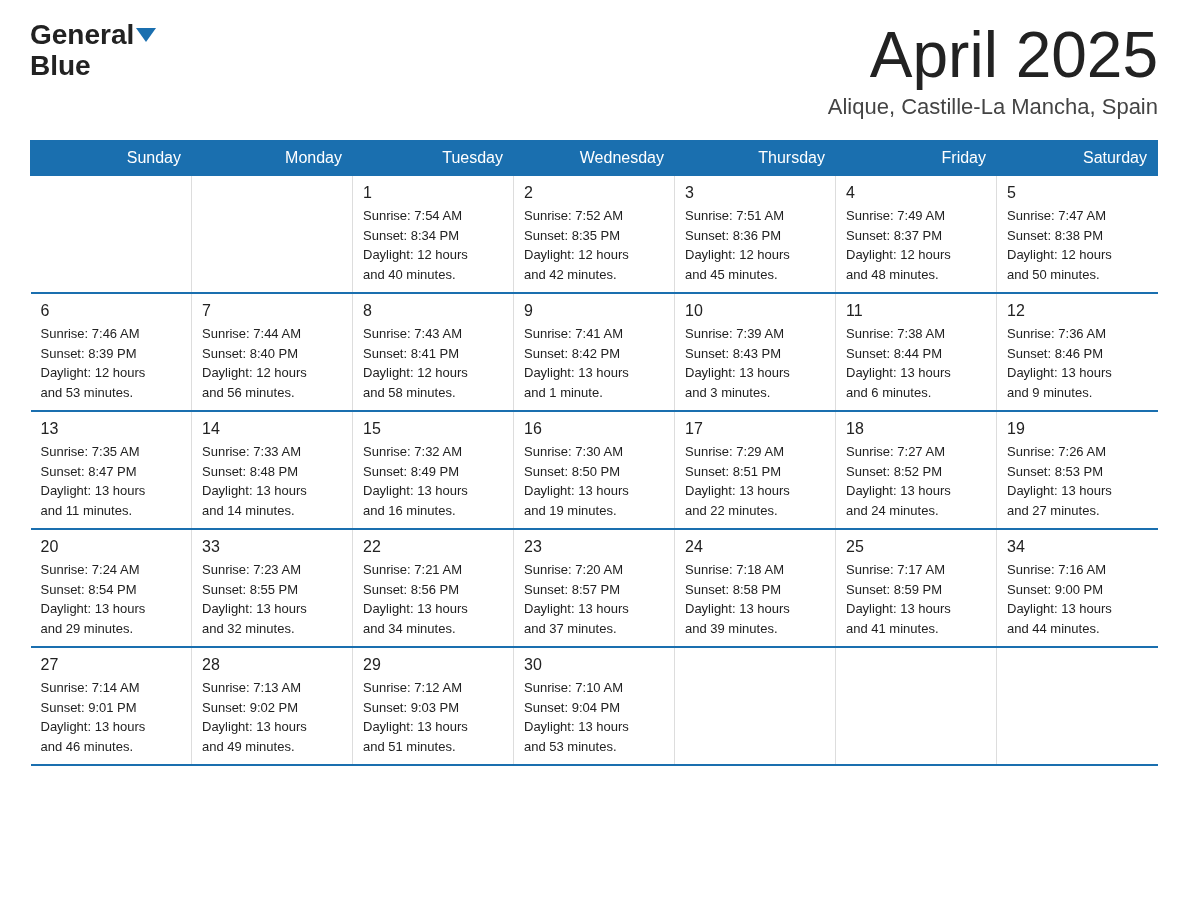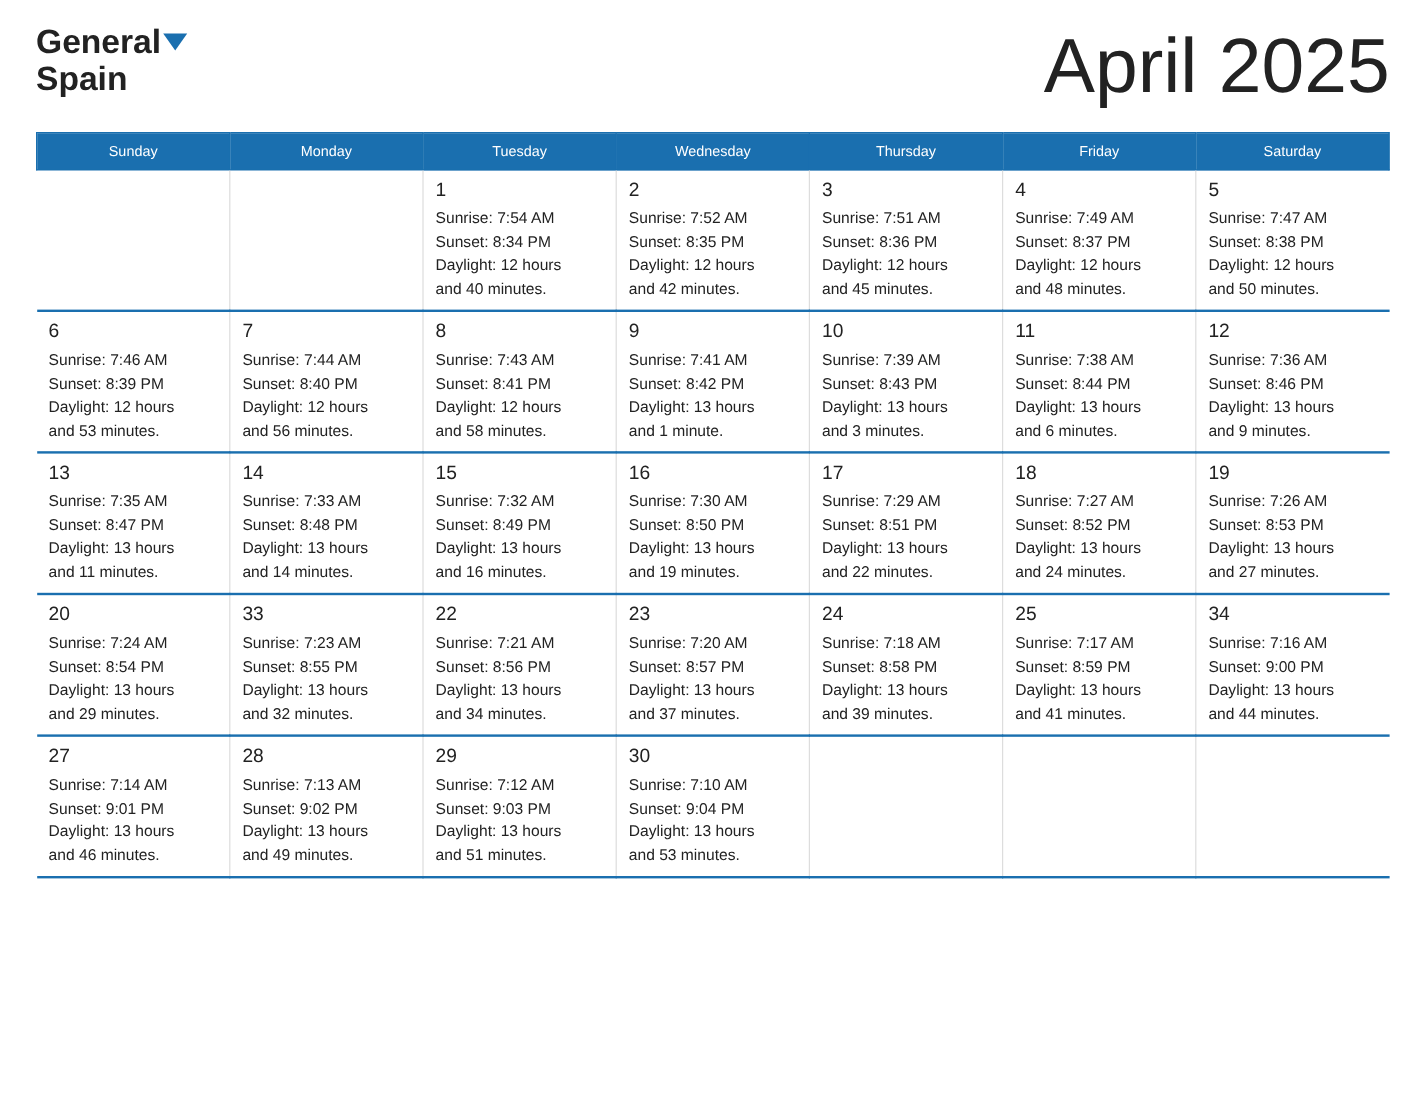--- a/index.html
+++ b/index.html
@@ -58,24 +58,24 @@
     table {
       width: 100%;
       border-collapse: collapse;
       table-layout: fixed;
     }
     thead tr {
       background-color: #1a6faf;
     }
     thead th {
       color: #fff;
-      font-size: 12px;
+      font-size: 16px;
       font-weight: normal;
       padding: 8px 10px;
-      text-align: center;
+      text-align: right;
       border: 1px solid #1a6faf;
     }
     tbody tr {
       border-bottom: 2px solid #1a6faf;
     }
     tbody td {
       vertical-align: top;
       padding: 8px 10px;
       font-size: 13px;
       color: #222;
@@ -103,24 +103,25 @@
   </style>
 </head>
 <body>
 
 <div class="header">
   <div class="logo">
     <div class="logo-top-line">
       <span class="logo-text">General</span>
       <span class="logo-arrow"></span>
     </div>
-    <span class="logo-text blue">Spain</span>
+    <span class="logo-text blue">Blue</span>
   </div>
   <div class="title-block">
     <div class="month-title">April 2025</div>
+    <div class="location-title">Alique, Castille-La Mancha, Spain</div>
   </div>
 </div>
 
 <table>
   <thead>
     <tr>
     <th>Sunday</th>
         <th>Monday</th>
         <th>Tuesday</th>
         <th>Wednesday</th>

